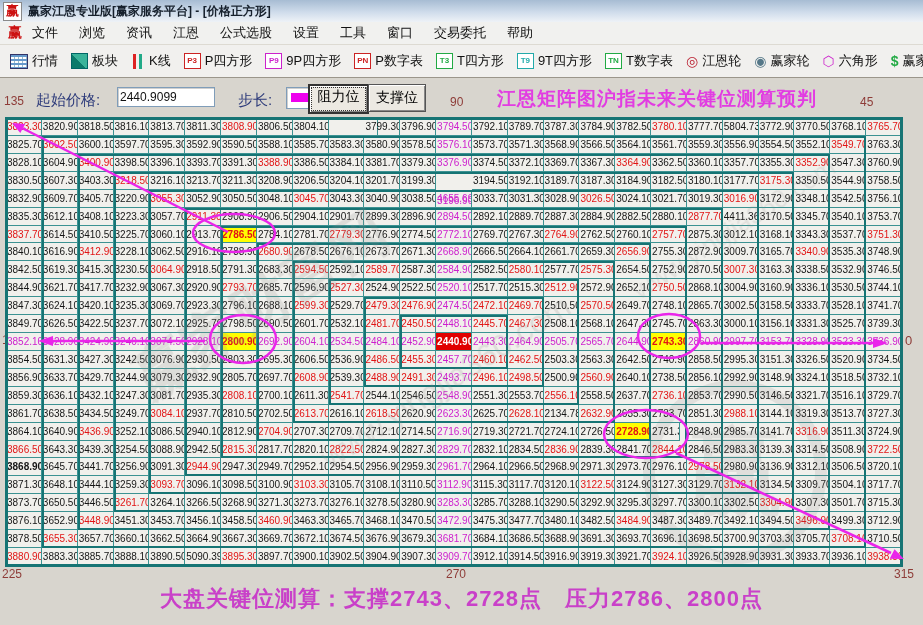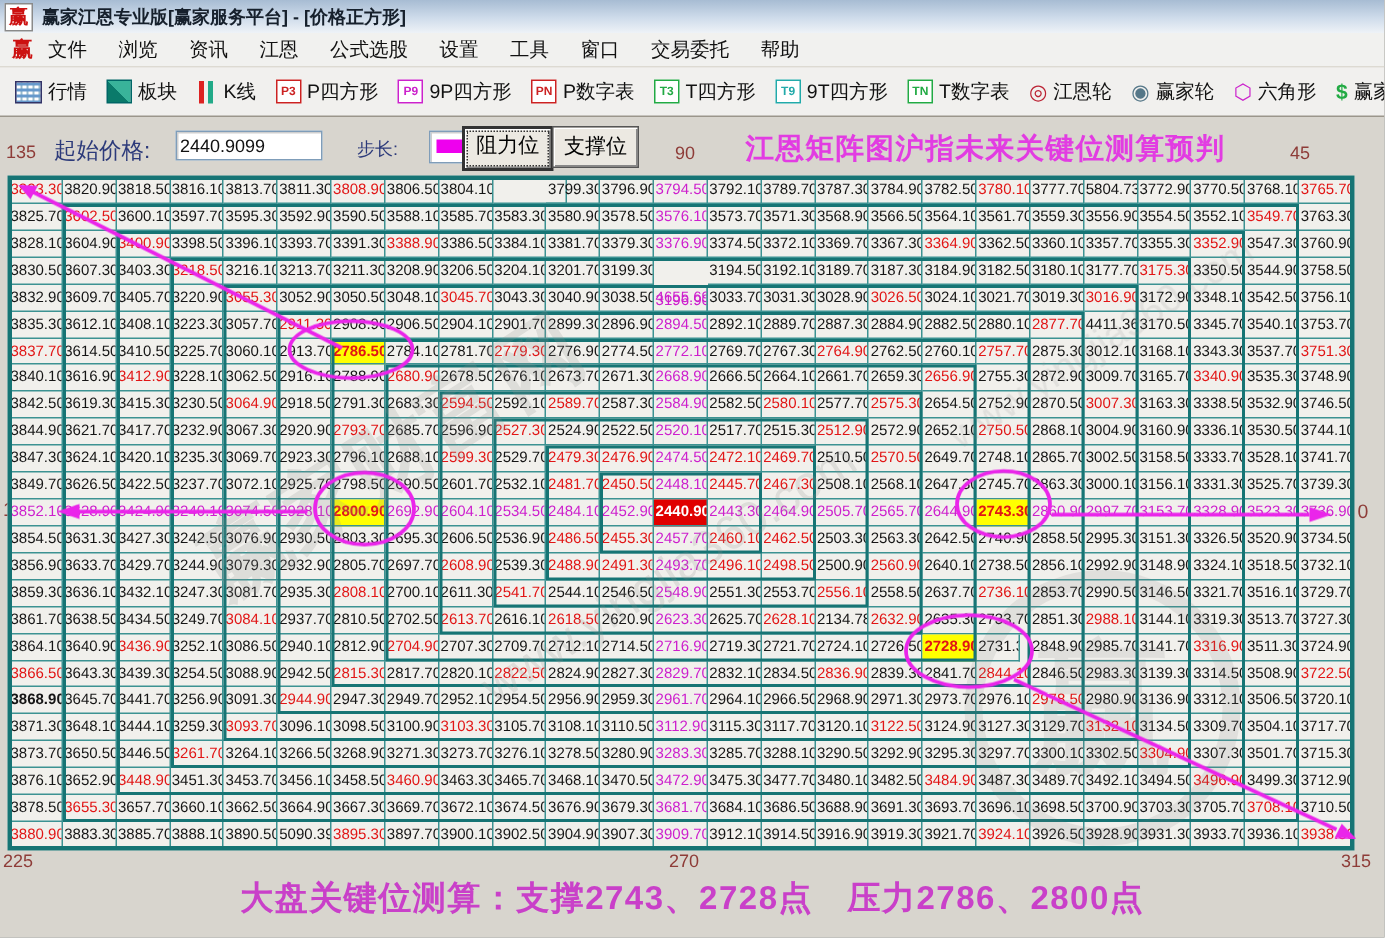--- a/index.html
+++ b/index.html
@@ -35,21 +35,21 @@
     linear-gradient(45deg,#0a7a6a 46%,#39b39a 46%);border:1px solid #066;}
   .ic-candle{width:14px;height:15px;background:
     linear-gradient(90deg,transparent 2px,#d22 2px,#d22 5px,transparent 5px,transparent 8px,#2a8 8px,#2a8 11px,transparent 11px);}
 
   
   #controls{position:absolute;left:0;top:78px;width:923px;height:39px;}
   .anglelab{position:absolute;font-size:12px;color:#8e3c38;}
   #lbl-startprice{position:absolute;left:36px;top:13px;font-size:15px;color:#2c3a7a;}
   #input-startprice{position:absolute;left:117px;top:9px;width:92px;height:18px;background:#fff;
     border:1px solid #7f9db9;box-shadow:inset 1px 1px 0 #cfcfcf;font-size:12px;color:#111;padding:0 2px;}
-  #lbl-step{position:absolute;left:238px;top:13px;font-size:12px;color:#2c3a7a;}
+  #lbl-step{position:absolute;left:238px;top:13px;font-size:15px;color:#2c3a7a;}
   #step-combo{position:absolute;left:286px;top:9px;width:96px;height:20px;background:#fff;
     border:1px solid #7f9db9;box-shadow:inset 1px 1px 0 #cfcfcf;}
   #step-swatch{position:absolute;left:4px;top:5px;width:52px;height:9px;background:#ee00ee;}
   #combo-btn{position:absolute;right:1px;top:1px;width:17px;height:16px;background:#ece9e2;
     border:1px solid #aaa;box-shadow:inset 1px 1px 0 #fff;font-size:8px;color:#333;text-align:center;line-height:16px;}
   .pushbtn{position:absolute;top:6px;height:26px;background:#ece9e2;font-size:14px;color:#000;
     border:1px solid #555;box-shadow:inset 1px 1px 0 #fff, inset -1px -1px 0 #888;text-align:center;line-height:24px;}
   #btn-resist{left:308px;width:57px;outline:1px dotted #333;outline-offset:-4px;border:2px solid #333;line-height:21px;}
   #btn-support{left:368px;width:56px;}
   #hdr-title{position:absolute;left:497px;top:8px;font-size:19px;font-weight:bold;color:#e23ce2;letter-spacing:1px;white-space:nowrap;}

